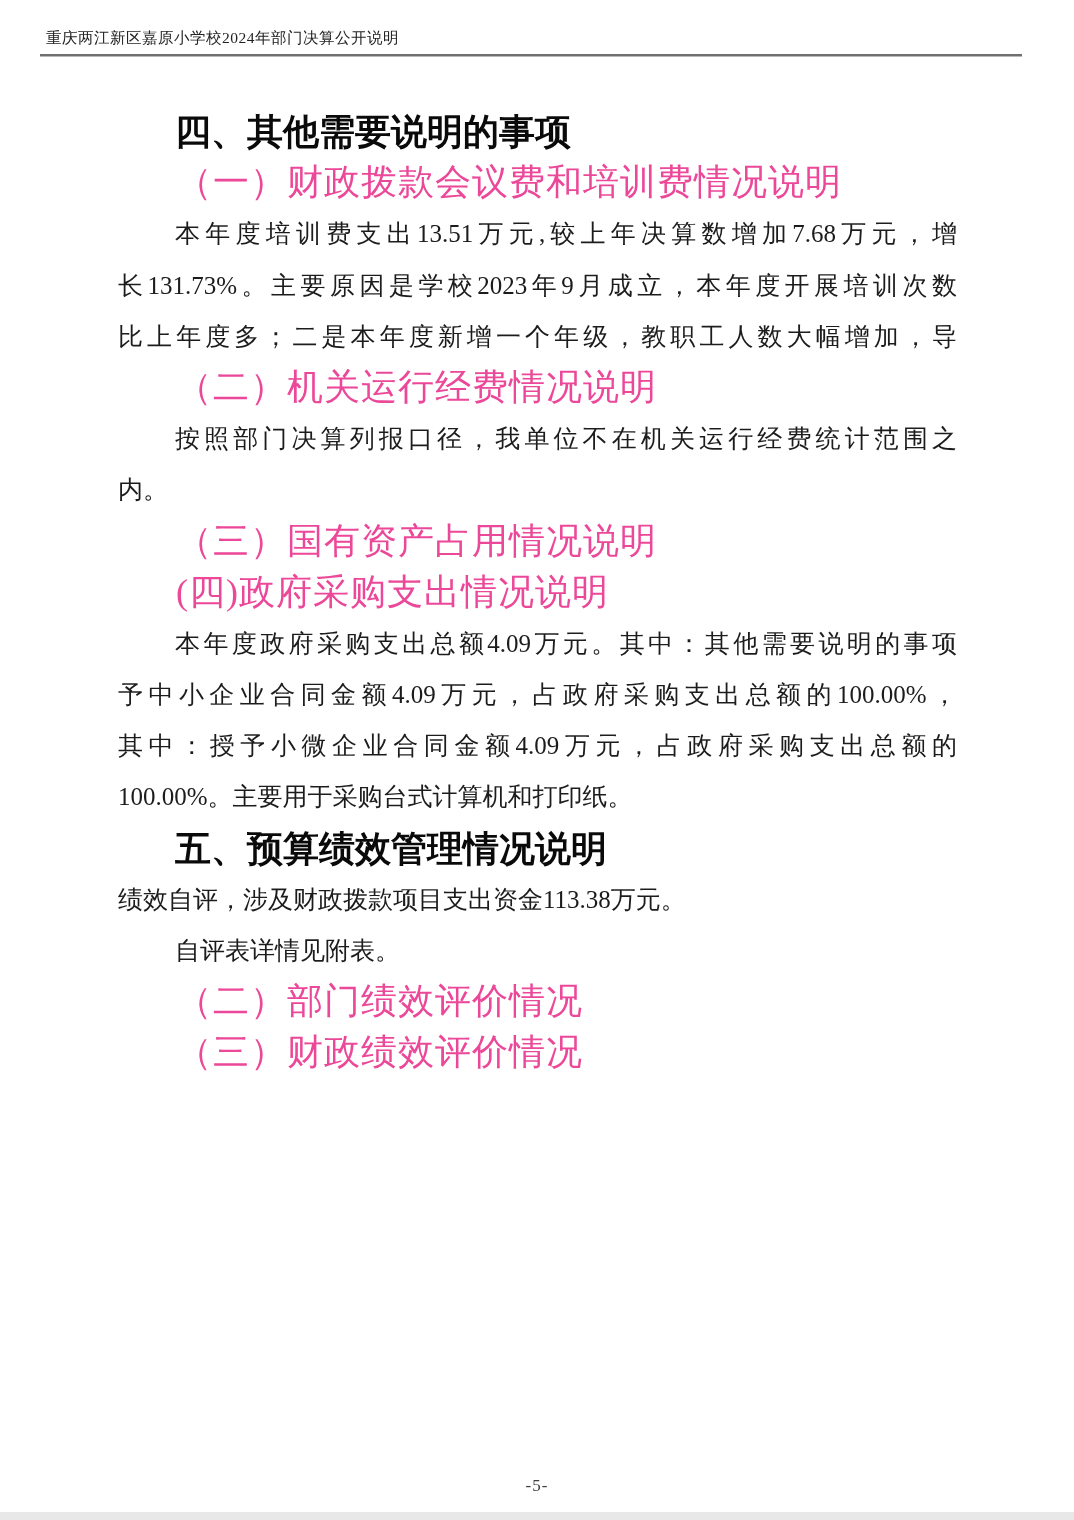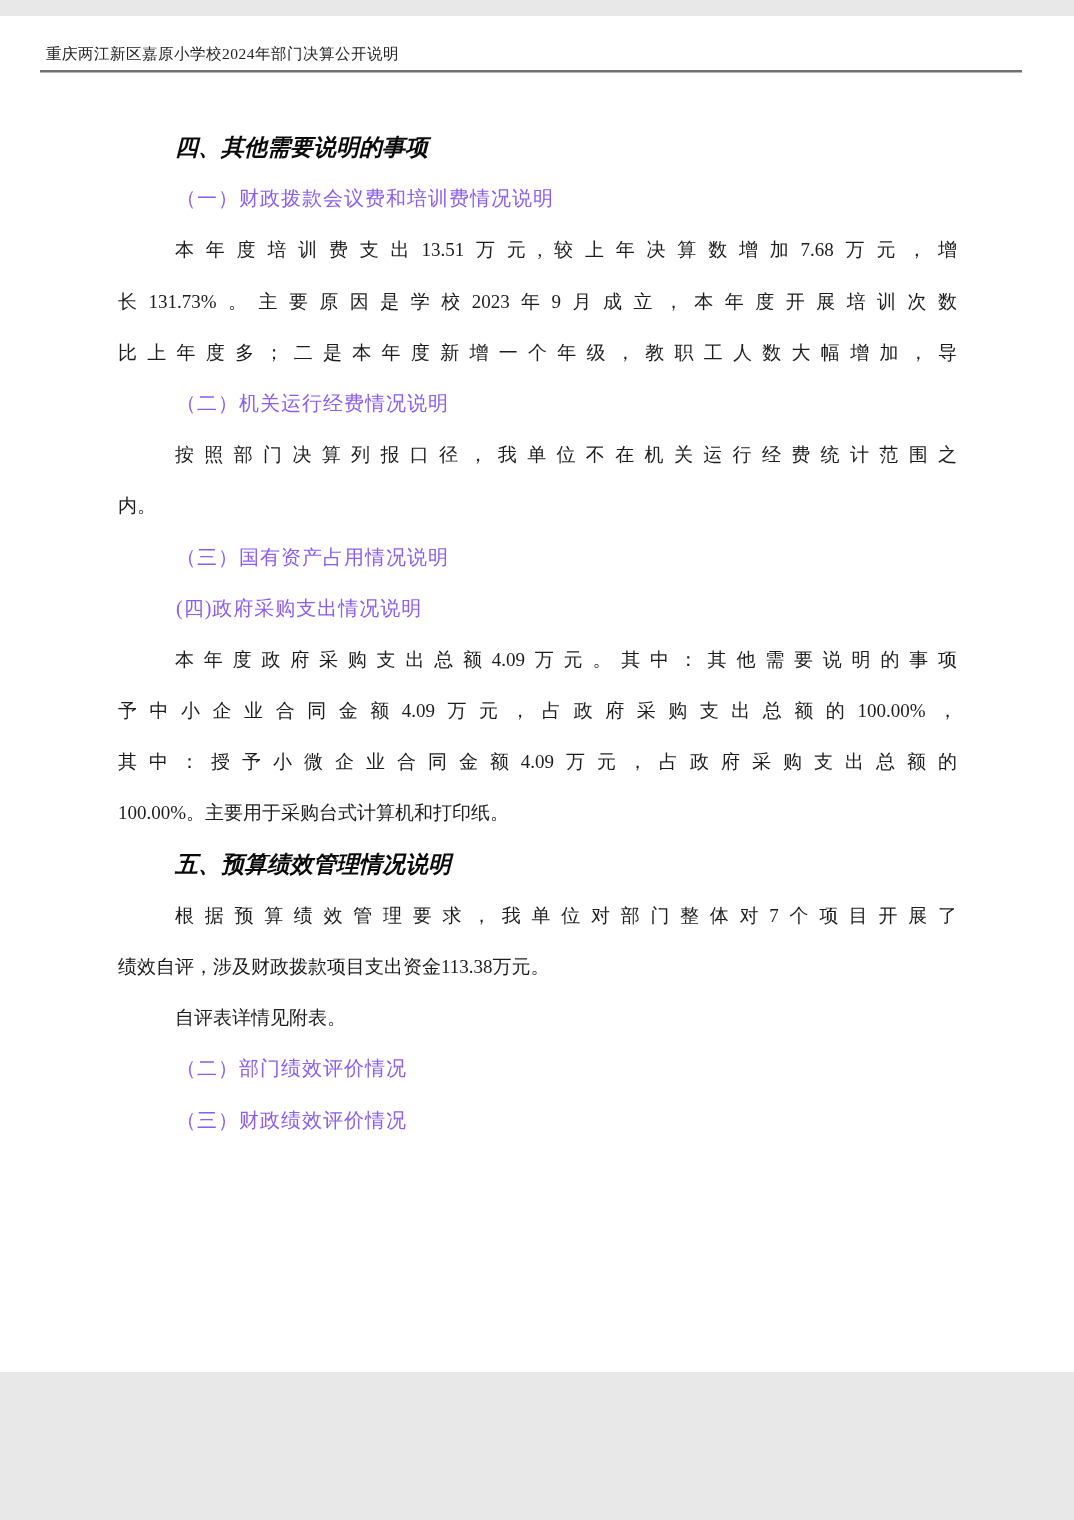--- a/index.html
+++ b/index.html
@@ -1,19 +1,19 @@
 <!DOCTYPE html>
 <html lang="zh"><head>
 <meta charset="utf-8">
 <style>
   html,body{margin:0;padding:0;background:#e8e8e8;}
   .page{
     position:relative;
-    width:1074px;height:1356px;
-    margin:16px auto;
+    width:1074px;height:1512px;
+    margin:0 auto;
     background:#ffffff;
     font-family:"Liberation Serif","DejaVu Serif",serif;
     color:#1c1c1c;
     overflow:hidden;
   }
   
   .hdr{
     position:absolute;
     left:40px; width:982px; top:28px;
   }
@@ -34,39 +34,38 @@
   }
   
   .body{
     position:absolute;
     left:118px; top:106px;
     width:839px;
   }
   .ln{
     height:51.2px;
     line-height:51.2px;
-    font-size:19px;
+    font-size:25px;
     white-space:normal;
     overflow:hidden;
   }
   
   .h1{
     font-family:"Liberation Sans","DejaVu Sans",sans-serif;
     font-weight:bold;
-    font-size:23px;
+    font-size:36px;
     color:#0a0a0a;
     padding-left:57px;
-    font-style:italic;
   }
   
   .h2{
-    font-size:20px;
+    font-size:36px;
     padding-left:58px;
     letter-spacing:1px;
-    color:#8b5cf6;
+    color:#ec4899;
   }
   
   .pf{
     padding-left:57px;
     text-align:justify;
     text-align-last:justify;
   }
   
   .pm{
     text-align:justify;
@@ -105,21 +104,20 @@
     <div class="ln h2">（二）机关运行经费情况说明</div>
     <div class="ln pf">按照部门决算列报口径，我单位不在机关运行经费统计范围之</div>
     <div class="ln pl">内。</div>
     <div class="ln h2">（三）国有资产占用情况说明</div>
     <div class="ln h2">(四)政府采购支出情况说明</div>
     <div class="ln pf">本年度政府采购支出总额4.09万元。其中：其他需要说明的事项</div>
     <div class="ln pm">予中小企业合同金额4.09万元，占政府采购支出总额的100.00%，</div>
     <div class="ln pm">其中：授予小微企业合同金额4.09万元，占政府采购支出总额的</div>
     <div class="ln pl">100.00%。主要用于采购台式计算机和打印纸。</div>
     <div class="ln h1">五、预算绩效管理情况说明</div>
-    <div class="ln pf">根据预算绩效管理要求，我单位对部门整体对7个项目开展了</div>
     <div class="ln pl">绩效自评，涉及财政拨款项目支出资金113.38万元。</div>
     <div class="ln pfl">自评表详情见附表。</div>
     <div class="ln h2">（二）部门绩效评价情况</div>
     <div class="ln h2">（三）财政绩效评价情况</div>
   </div>
 
   <div class="ftr">-5-</div>
 
 </div>
 

